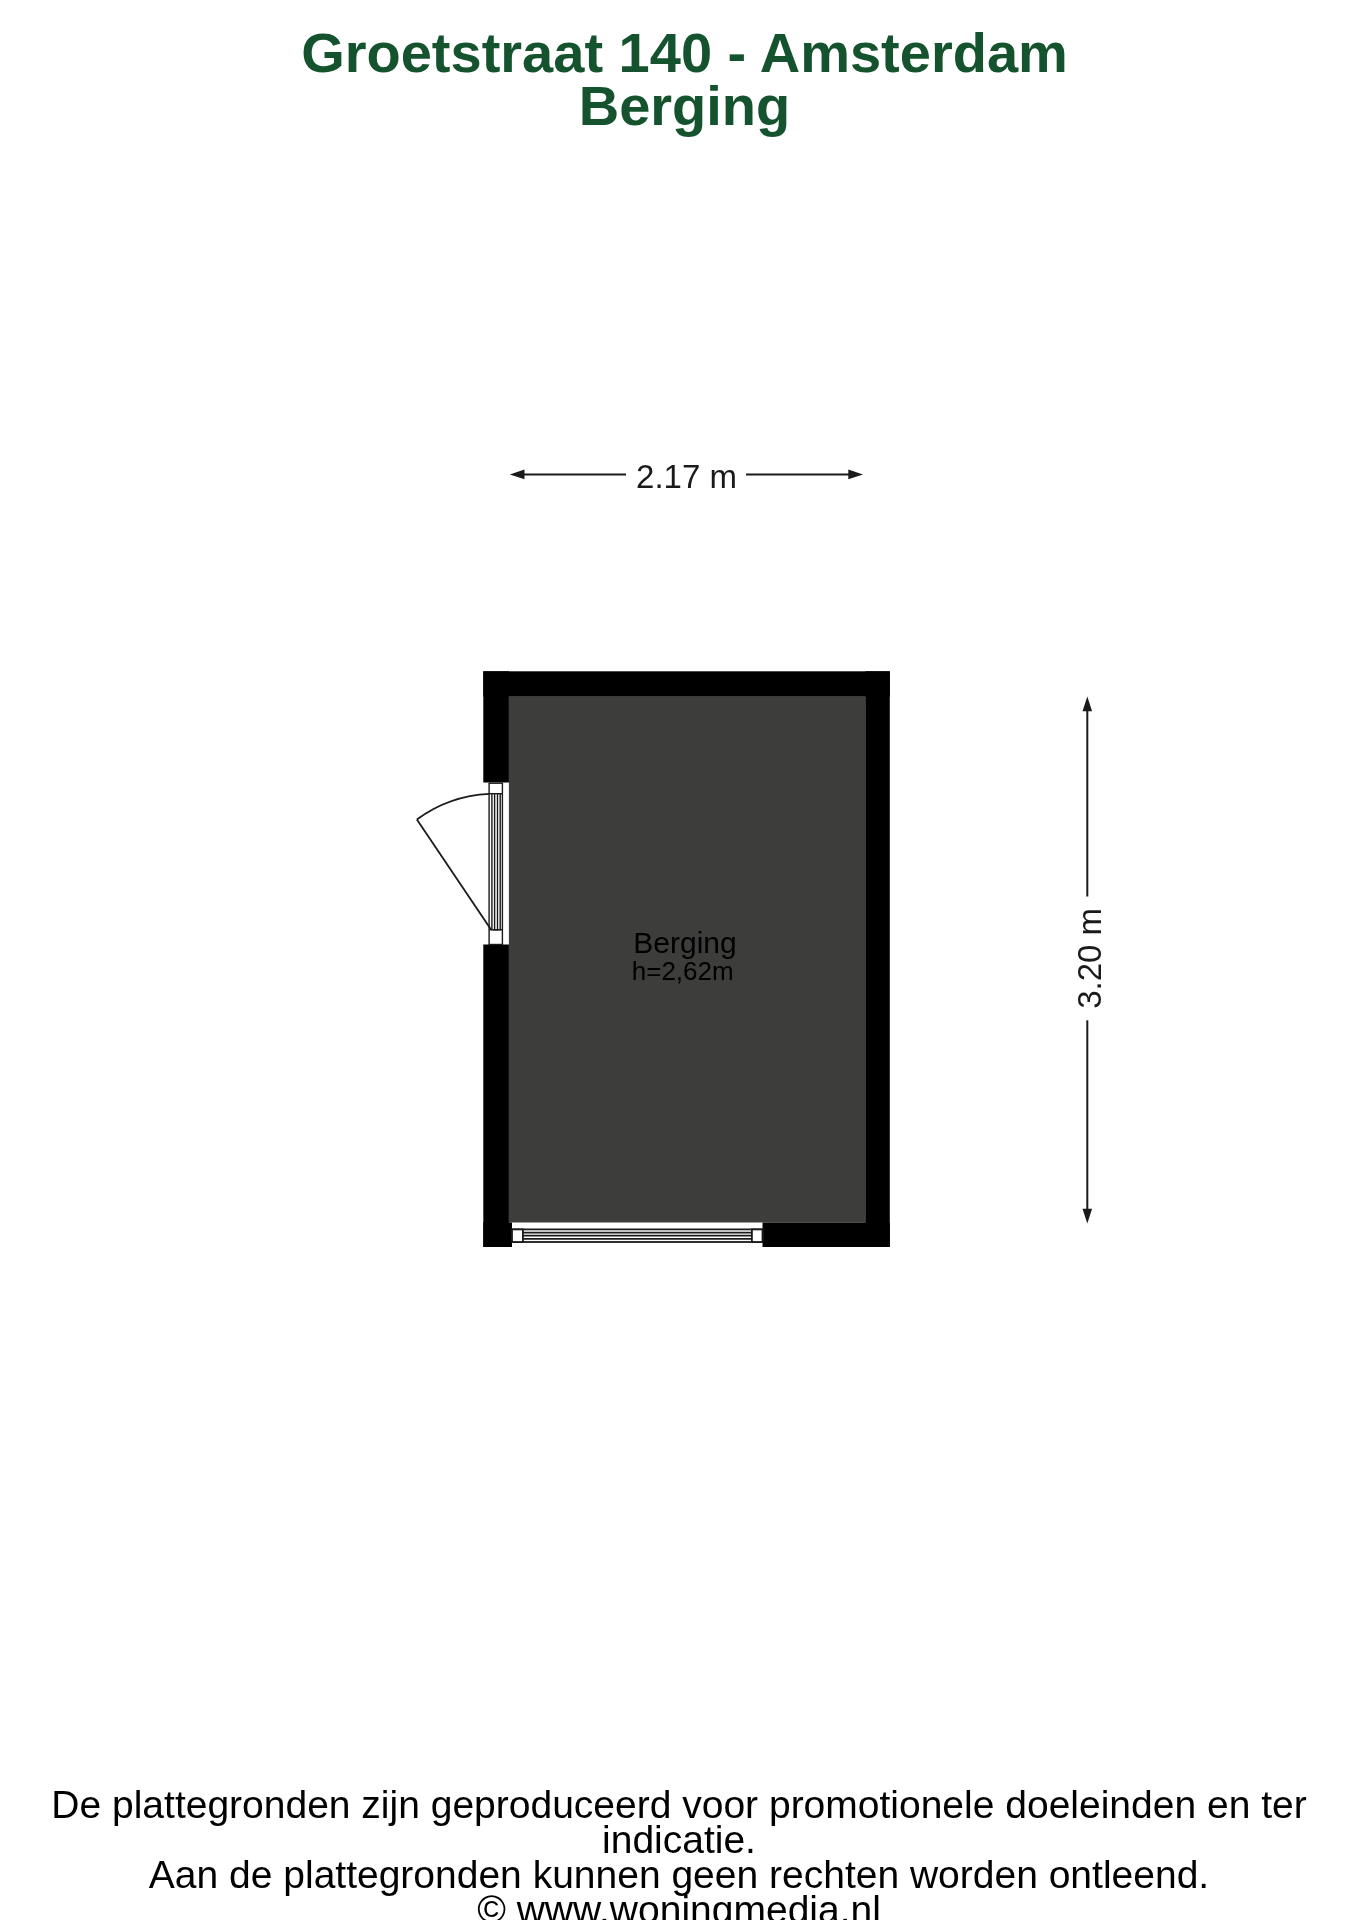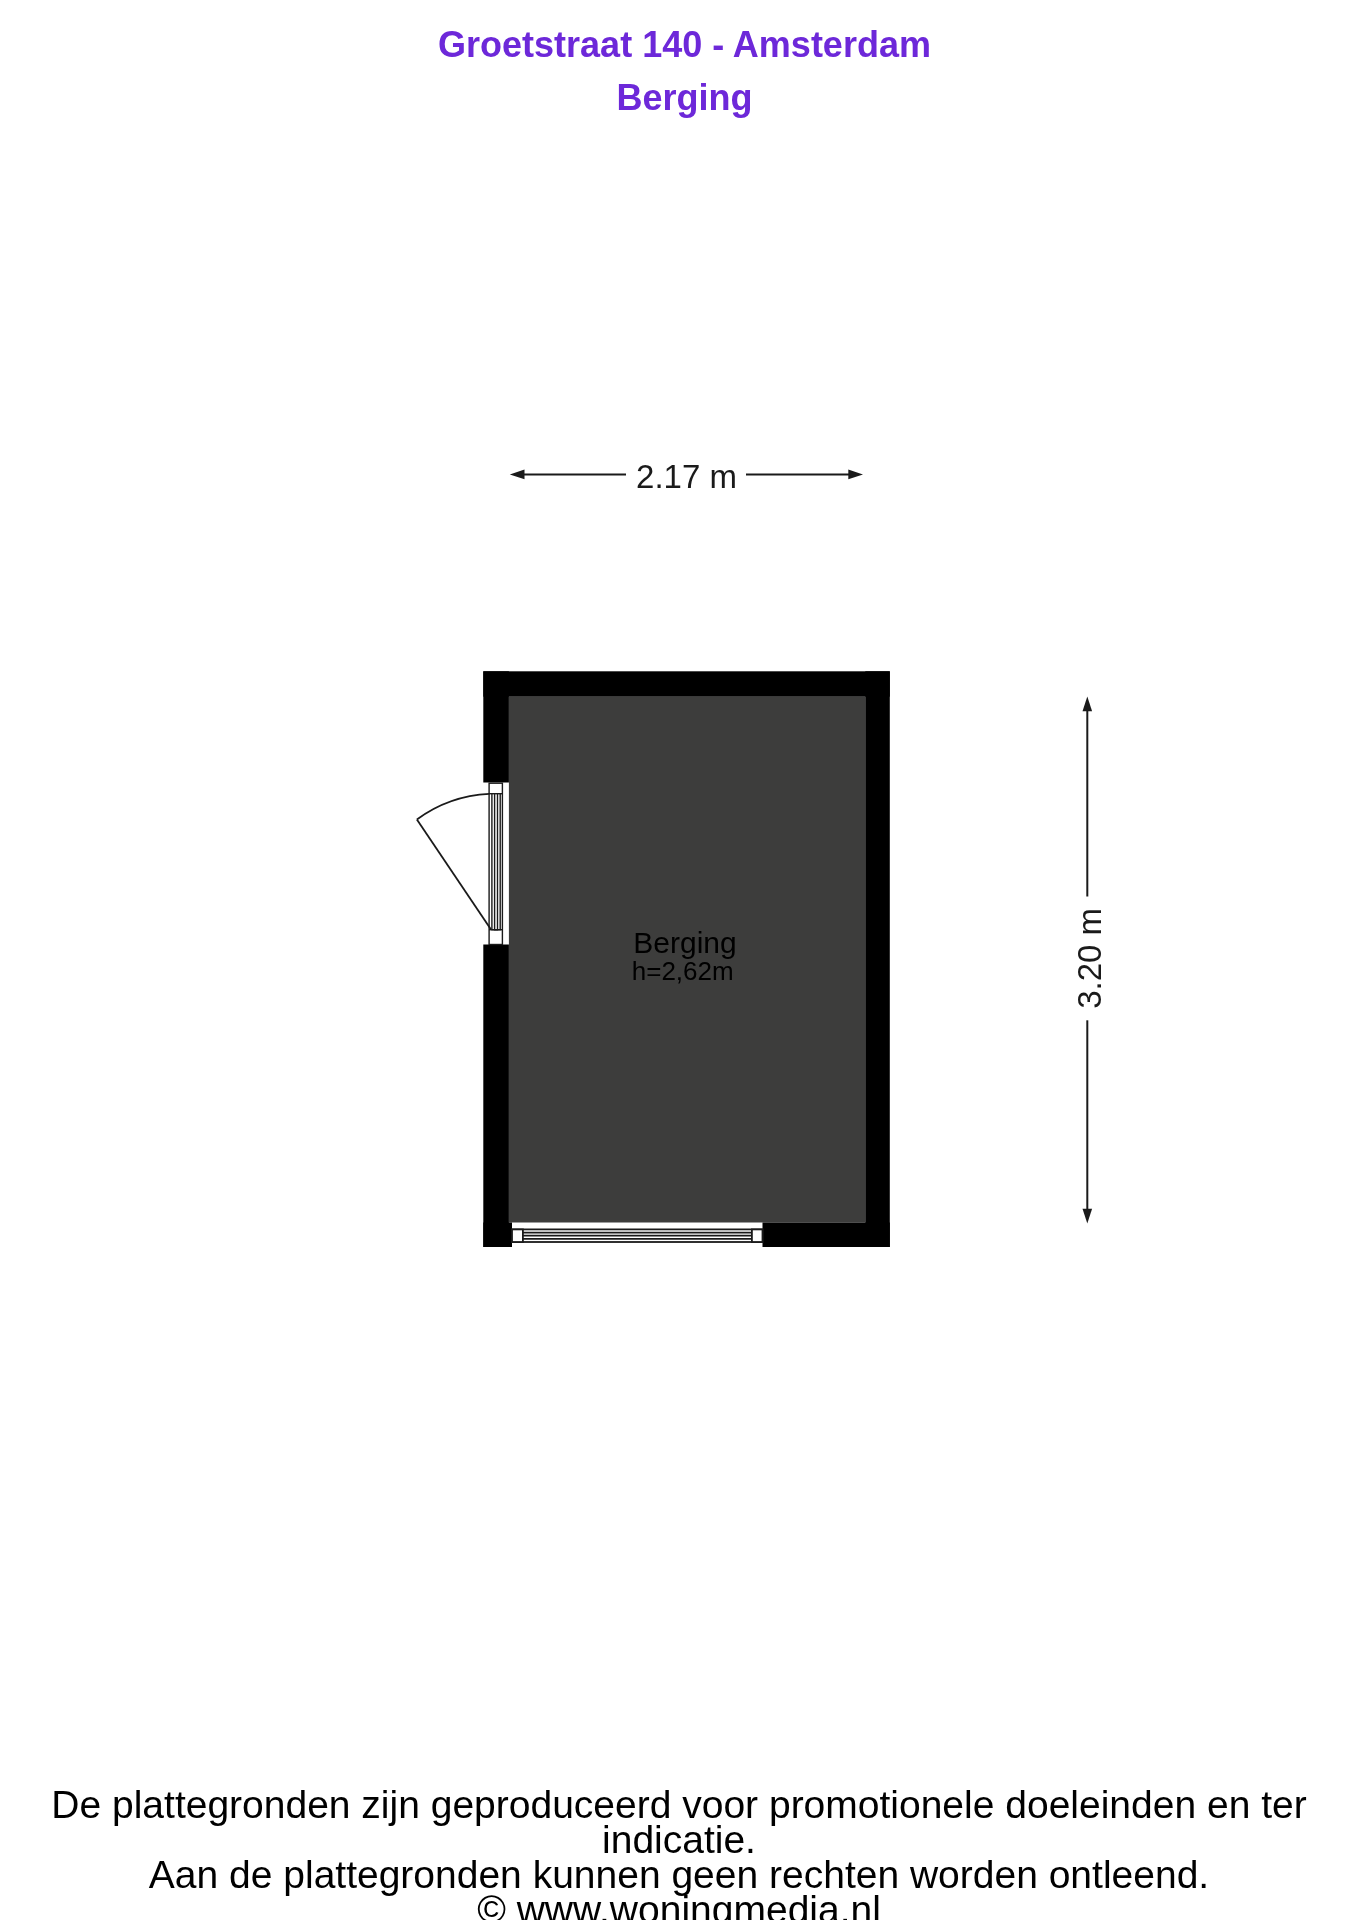--- a/index.html
+++ b/index.html
@@ -1,17 +1,17 @@
 <!DOCTYPE html>
 <html><head>
 <meta charset="utf-8">
 <style>
 html,body{margin:0;padding:0;background:#ffffff;}
 body{width:1358px;height:1920px;position:relative;overflow:hidden;font-family:"Liberation Sans",sans-serif;}
-.title{position:absolute;left:11px;top:18px;width:1347px;text-align:center;font-weight:bold;font-size:36px;line-height:53px;color:#6d28d9;}
+.title{position:absolute;left:11px;top:26px;width:1347px;text-align:center;font-weight:bold;font-size:56px;line-height:53px;color:#14532d;}
 .footer{position:absolute;left:0;top:1787px;width:1358px;text-align:center;font-size:39px;line-height:35px;color:#000;}
 svg{position:absolute;left:0;top:0;}
 </style>
 </head>
 <body>
 
 <div class="title">Groetstraat 140 - Amsterdam<br>Berging</div>
 <svg width="1358" height="1920" viewBox="0 0 1358 1920">
 
 <g stroke="#1a1a1a" stroke-width="2" fill="#1a1a1a">

